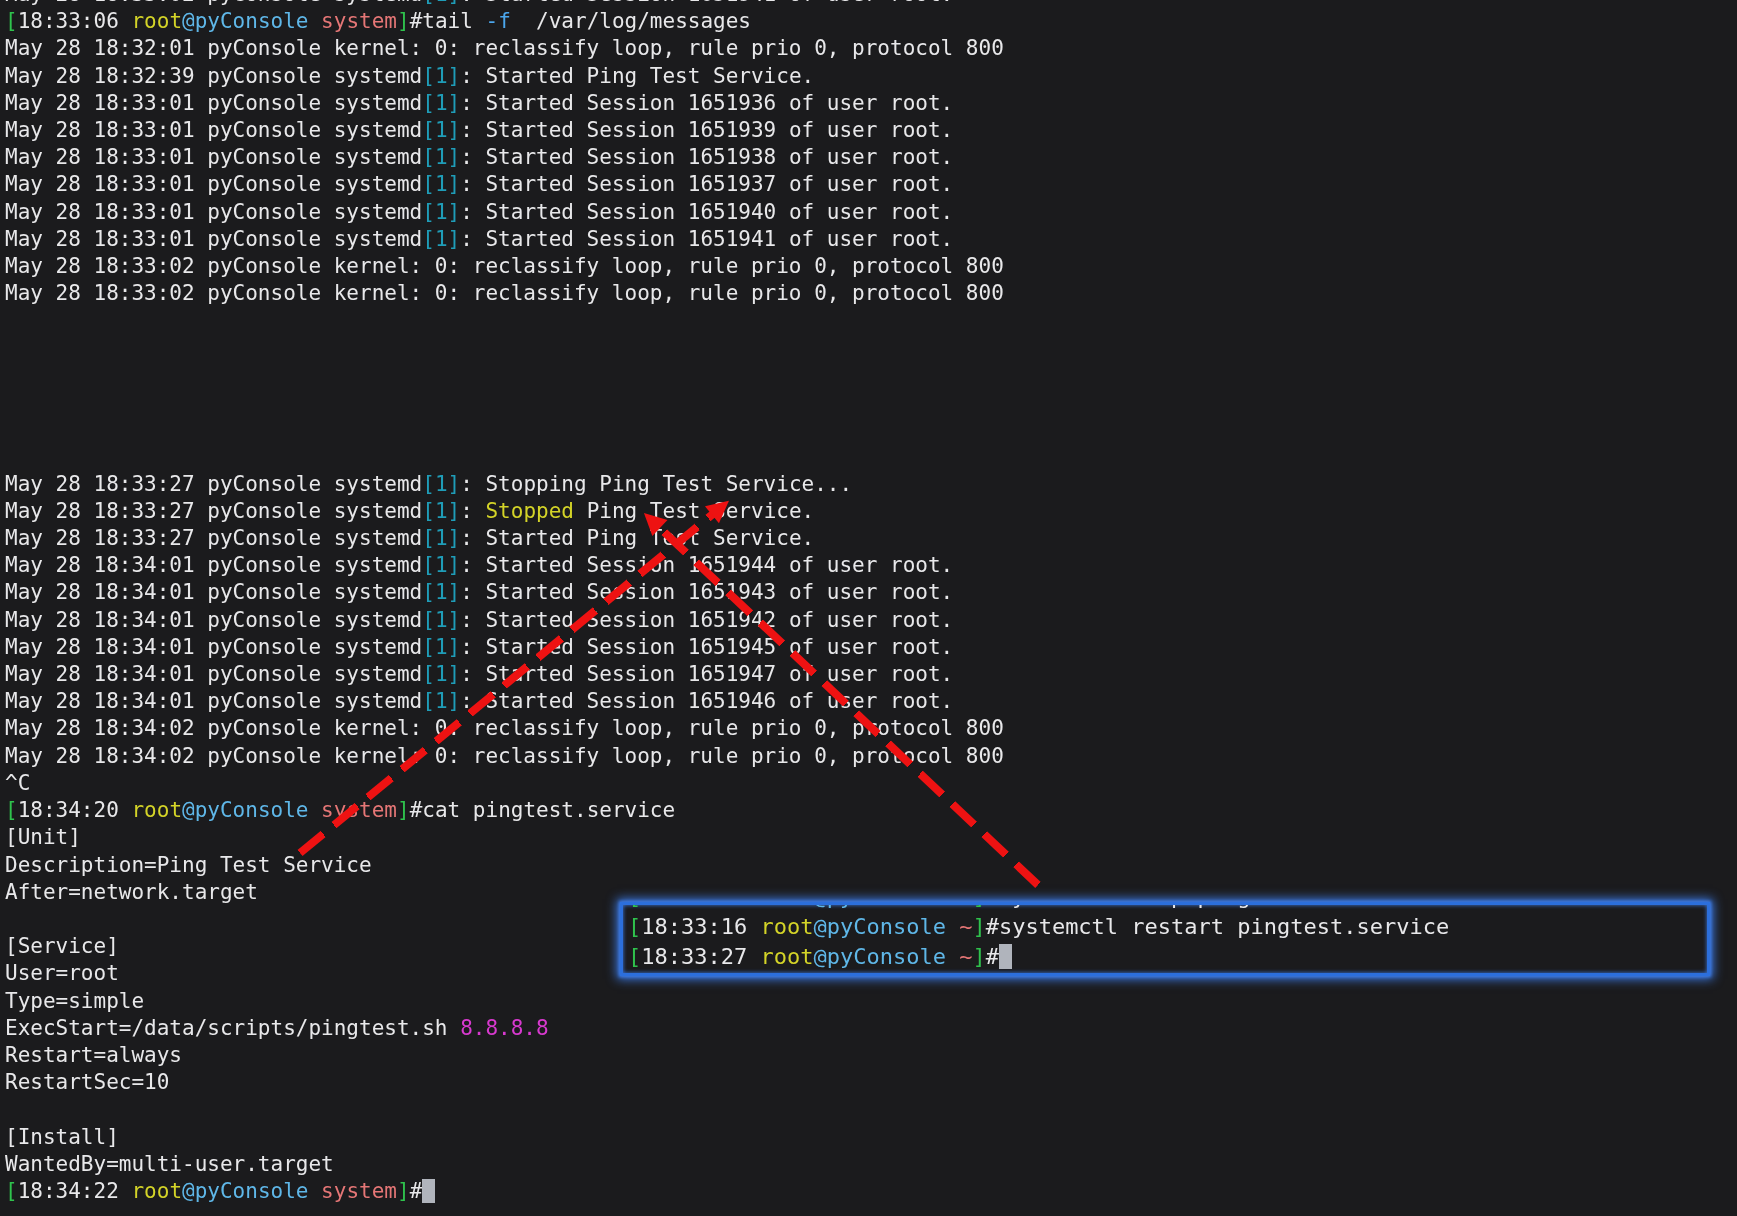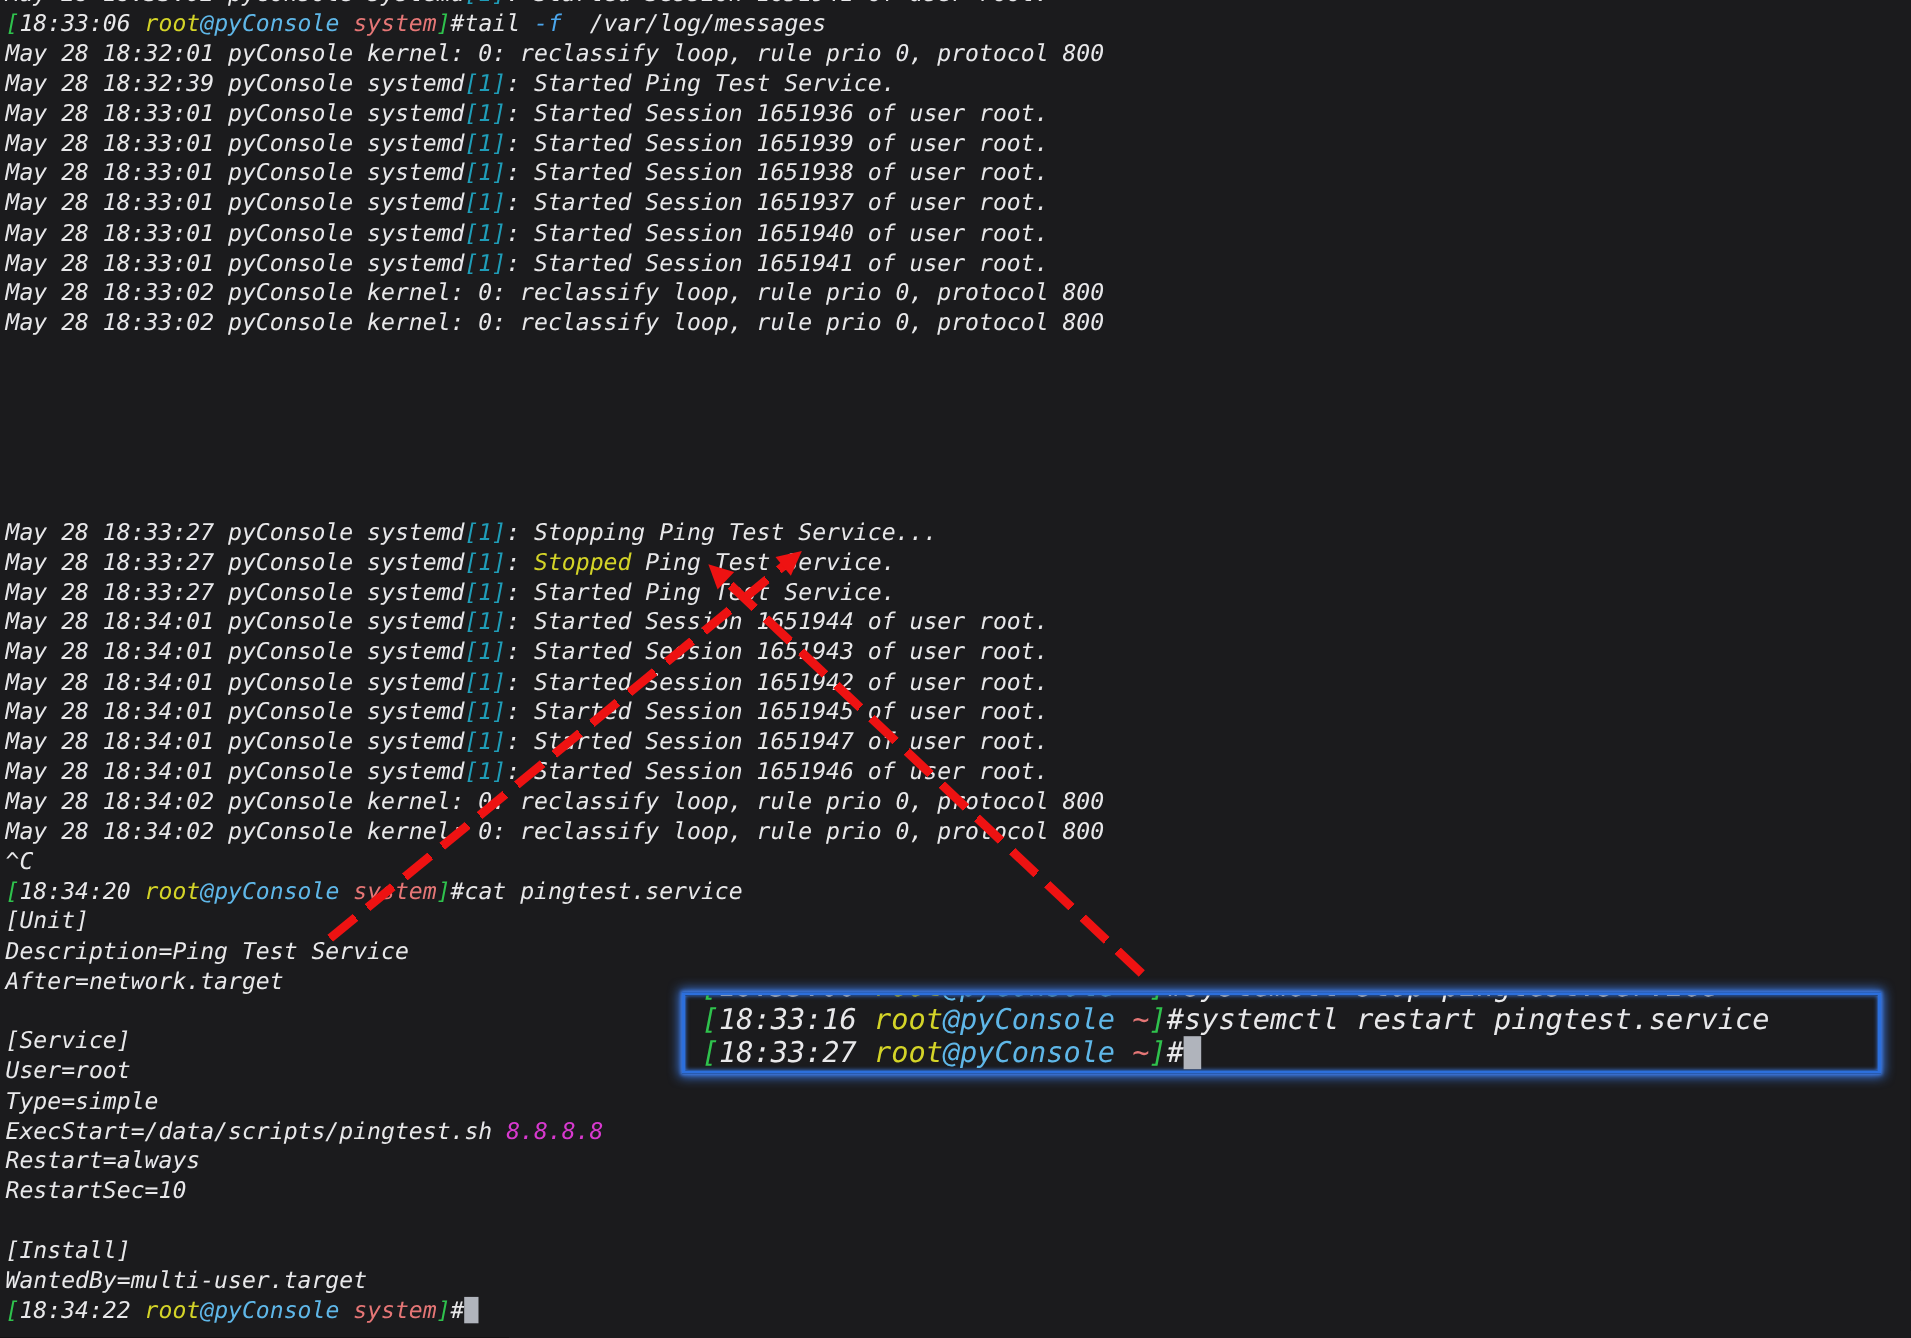--- a/index.html
+++ b/index.html
@@ -24,23 +24,23 @@
     position:absolute;
     left:620px; top:902px;
     width:1084px; height:68px;
     border:3px solid var(--oborder);
     box-shadow: 0 0 10px 3px var(--oglow), 0 0 3px 1px var(--oglow), inset 0 0 4px 0 var(--oglow);
     background:var(--bg);
     overflow:hidden;
     z-index:5;
   }
   .term-overlay{
-    font-size:26px;
+    font-size:22px;
     line-height:30px;
-    padding-left:15px;
+    padding-left:5px;
     white-space:pre;
   }
   .term-overlay .line:first-child{ margin-top:-23px; }
   #annotations{ position:absolute; left:0; top:0; width:100%; height:100%; z-index:10; pointer-events:none; }
   .arrow{
     position:absolute;
     height:8px;
     transform-origin:0 50%;
     background:repeating-linear-gradient(90deg, var(--arrow) 0 30px, transparent 30px 44px);
   }
@@ -49,21 +49,21 @@
     right:-21px; top:-7px;
     width:0;height:0;
     border-left:22px solid var(--arrow);
     border-top:11px solid transparent;
     border-bottom:11px solid transparent;
   }
 </style>
 </head>
 <body>
 
-<div class="screen" style="background: rgb(27, 27, 29); font-style: italic;">
+<div class="screen" style="background: rgb(27, 27, 29);">
   <div class="term-main" id="term-main"><div class="line"><span style="color: rgb(232, 232, 234);">May 28 18:33:02 pyConsole systemd</span><span style="color: rgb(31, 157, 184);">[1]</span><span style="color: rgb(232, 232, 234);">: Started Session 1651941 of user root.</span></div><div class="line"><span style="color: rgb(47, 194, 77);">[</span><span style="color: rgb(232, 232, 234);">18:33:06 </span><span style="color: rgb(212, 212, 40);">root</span><span style="color: rgb(95, 183, 232);">@pyConsole</span><span style="color: rgb(229, 118, 118);"> system</span><span style="color: rgb(47, 194, 77);">]</span><span style="color: rgb(232, 232, 234);">#tail </span><span style="color: rgb(75, 166, 236);">-f</span><span style="color: rgb(232, 232, 234);">  /var/log/messages</span></div><div class="line"><span style="color: rgb(232, 232, 234);">May 28 18:32:01 pyConsole kernel: 0: reclassify loop, rule prio 0, protocol 800</span></div><div class="line"><span style="color: rgb(232, 232, 234);">May 28 18:32:39 pyConsole systemd</span><span style="color: rgb(31, 157, 184);">[1]</span><span style="color: rgb(232, 232, 234);">: Started Ping Test Service.</span></div><div class="line"><span style="color: rgb(232, 232, 234);">May 28 18:33:01 pyConsole systemd</span><span style="color: rgb(31, 157, 184);">[1]</span><span style="color: rgb(232, 232, 234);">: Started Session 1651936 of user root.</span></div><div class="line"><span style="color: rgb(232, 232, 234);">May 28 18:33:01 pyConsole systemd</span><span style="color: rgb(31, 157, 184);">[1]</span><span style="color: rgb(232, 232, 234);">: Started Session 1651939 of user root.</span></div><div class="line"><span style="color: rgb(232, 232, 234);">May 28 18:33:01 pyConsole systemd</span><span style="color: rgb(31, 157, 184);">[1]</span><span style="color: rgb(232, 232, 234);">: Started Session 1651938 of user root.</span></div><div class="line"><span style="color: rgb(232, 232, 234);">May 28 18:33:01 pyConsole systemd</span><span style="color: rgb(31, 157, 184);">[1]</span><span style="color: rgb(232, 232, 234);">: Started Session 1651937 of user root.</span></div><div class="line"><span style="color: rgb(232, 232, 234);">May 28 18:33:01 pyConsole systemd</span><span style="color: rgb(31, 157, 184);">[1]</span><span style="color: rgb(232, 232, 234);">: Started Session 1651940 of user root.</span></div><div class="line"><span style="color: rgb(232, 232, 234);">May 28 18:33:01 pyConsole systemd</span><span style="color: rgb(31, 157, 184);">[1]</span><span style="color: rgb(232, 232, 234);">: Started Session 1651941 of user root.</span></div><div class="line"><span style="color: rgb(232, 232, 234);">May 28 18:33:02 pyConsole kernel: 0: reclassify loop, rule prio 0, protocol 800</span></div><div class="line"><span style="color: rgb(232, 232, 234);">May 28 18:33:02 pyConsole kernel: 0: reclassify loop, rule prio 0, protocol 800</span></div><div class="line">&nbsp;</div><div class="line">&nbsp;</div><div class="line">&nbsp;</div><div class="line">&nbsp;</div><div class="line">&nbsp;</div><div class="line">&nbsp;</div><div class="line"><span style="color: rgb(232, 232, 234);">May 28 18:33:27 pyConsole systemd</span><span style="color: rgb(31, 157, 184);">[1]</span><span style="color: rgb(232, 232, 234);">: Stopping Ping Test Service...</span></div><div class="line"><span style="color: rgb(232, 232, 234);">May 28 18:33:27 pyConsole systemd</span><span style="color: rgb(31, 157, 184);">[1]</span><span style="color: rgb(232, 232, 234);">: </span><span style="color: rgb(212, 212, 40);">Stopped</span><span style="color: rgb(232, 232, 234);"> Ping Test Service.</span></div><div class="line"><span style="color: rgb(232, 232, 234);">May 28 18:33:27 pyConsole systemd</span><span style="color: rgb(31, 157, 184);">[1]</span><span style="color: rgb(232, 232, 234);">: Started Ping Test Service.</span></div><div class="line"><span style="color: rgb(232, 232, 234);">May 28 18:34:01 pyConsole systemd</span><span style="color: rgb(31, 157, 184);">[1]</span><span style="color: rgb(232, 232, 234);">: Started Session 1651944 of user root.</span></div><div class="line"><span style="color: rgb(232, 232, 234);">May 28 18:34:01 pyConsole systemd</span><span style="color: rgb(31, 157, 184);">[1]</span><span style="color: rgb(232, 232, 234);">: Started Session 1651943 of user root.</span></div><div class="line"><span style="color: rgb(232, 232, 234);">May 28 18:34:01 pyConsole systemd</span><span style="color: rgb(31, 157, 184);">[1]</span><span style="color: rgb(232, 232, 234);">: Started Session 1651942 of user root.</span></div><div class="line"><span style="color: rgb(232, 232, 234);">May 28 18:34:01 pyConsole systemd</span><span style="color: rgb(31, 157, 184);">[1]</span><span style="color: rgb(232, 232, 234);">: Started Session 1651945 of user root.</span></div><div class="line"><span style="color: rgb(232, 232, 234);">May 28 18:34:01 pyConsole systemd</span><span style="color: rgb(31, 157, 184);">[1]</span><span style="color: rgb(232, 232, 234);">: Started Session 1651947 of user root.</span></div><div class="line"><span style="color: rgb(232, 232, 234);">May 28 18:34:01 pyConsole systemd</span><span style="color: rgb(31, 157, 184);">[1]</span><span style="color: rgb(232, 232, 234);">: Started Session 1651946 of user root.</span></div><div class="line"><span style="color: rgb(232, 232, 234);">May 28 18:34:02 pyConsole kernel: 0: reclassify loop, rule prio 0, protocol 800</span></div><div class="line"><span style="color: rgb(232, 232, 234);">May 28 18:34:02 pyConsole kernel: 0: reclassify loop, rule prio 0, protocol 800</span></div><div class="line"><span style="color: rgb(232, 232, 234);">^C</span></div><div class="line"><span style="color: rgb(47, 194, 77);">[</span><span style="color: rgb(232, 232, 234);">18:34:20 </span><span style="color: rgb(212, 212, 40);">root</span><span style="color: rgb(95, 183, 232);">@pyConsole</span><span style="color: rgb(229, 118, 118);"> system</span><span style="color: rgb(47, 194, 77);">]</span><span style="color: rgb(232, 232, 234);">#cat pingtest.service</span></div><div class="line"><span style="color: rgb(232, 232, 234);">[Unit]</span></div><div class="line"><span style="color: rgb(232, 232, 234);">Description=Ping Test Service</span></div><div class="line"><span style="color: rgb(232, 232, 234);">After=network.target</span></div><div class="line">&nbsp;</div><div class="line"><span style="color: rgb(232, 232, 234);">[Service]</span></div><div class="line"><span style="color: rgb(232, 232, 234);">User=root</span></div><div class="line"><span style="color: rgb(232, 232, 234);">Type=simple</span></div><div class="line"><span style="color: rgb(232, 232, 234);">ExecStart=/data/scripts/pingtest.sh </span><span style="color: rgb(216, 57, 207);">8.8.8.8</span></div><div class="line"><span style="color: rgb(232, 232, 234);">Restart=always</span></div><div class="line"><span style="color: rgb(232, 232, 234);">RestartSec=10</span></div><div class="line">&nbsp;</div><div class="line"><span style="color: rgb(232, 232, 234);">[Install]</span></div><div class="line"><span style="color: rgb(232, 232, 234);">WantedBy=multi-user.target</span></div><div class="line"><span style="color: rgb(47, 194, 77);">[</span><span style="color: rgb(232, 232, 234);">18:34:22 </span><span style="color: rgb(212, 212, 40);">root</span><span style="color: rgb(95, 183, 232);">@pyConsole</span><span style="color: rgb(229, 118, 118);"> system</span><span style="color: rgb(47, 194, 77);">]</span><span style="color: rgb(232, 232, 234);">#</span><span class="cursor">&nbsp;</span></div><div class="line">&nbsp;</div></div>
   <div class="overlay-window">
     <div class="term-overlay" id="term-overlay"><div class="line"><span style="color: rgb(47, 194, 77);">[</span><span style="color: rgb(232, 232, 234);">18:33:06 </span><span style="color: rgb(212, 212, 40);">root</span><span style="color: rgb(95, 183, 232);">@pyConsole</span><span style="color: rgb(229, 118, 118);"> ~</span><span style="color: rgb(47, 194, 77);">]</span><span style="color: rgb(232, 232, 234);">#systemctl stop pingtest.service</span></div><div class="line"><span style="color: rgb(47, 194, 77);">[</span><span style="color: rgb(232, 232, 234);">18:33:16 </span><span style="color: rgb(212, 212, 40);">root</span><span style="color: rgb(95, 183, 232);">@pyConsole</span><span style="color: rgb(229, 118, 118);"> ~</span><span style="color: rgb(47, 194, 77);">]</span><span style="color: rgb(232, 232, 234);">#systemctl restart pingtest.service</span></div><div class="line"><span style="color: rgb(47, 194, 77);">[</span><span style="color: rgb(232, 232, 234);">18:33:27 </span><span style="color: rgb(212, 212, 40);">root</span><span style="color: rgb(95, 183, 232);">@pyConsole</span><span style="color: rgb(229, 118, 118);"> ~</span><span style="color: rgb(47, 194, 77);">]</span><span style="color: rgb(232, 232, 234);">#</span><span class="cursor">&nbsp;</span></div></div>
   </div>
   <div id="annotations">
       <div class="arrow" style="left: 1038px; top: 881px; width: 521.281px; transform: rotate(-2.38483rad);">
         <div class="arrow-head"></div>
       </div>
       <div class="arrow" style="left: 300px; top: 849px; width: 534.335px; transform: rotate(-0.687374rad);">
         <div class="arrow-head"></div>

